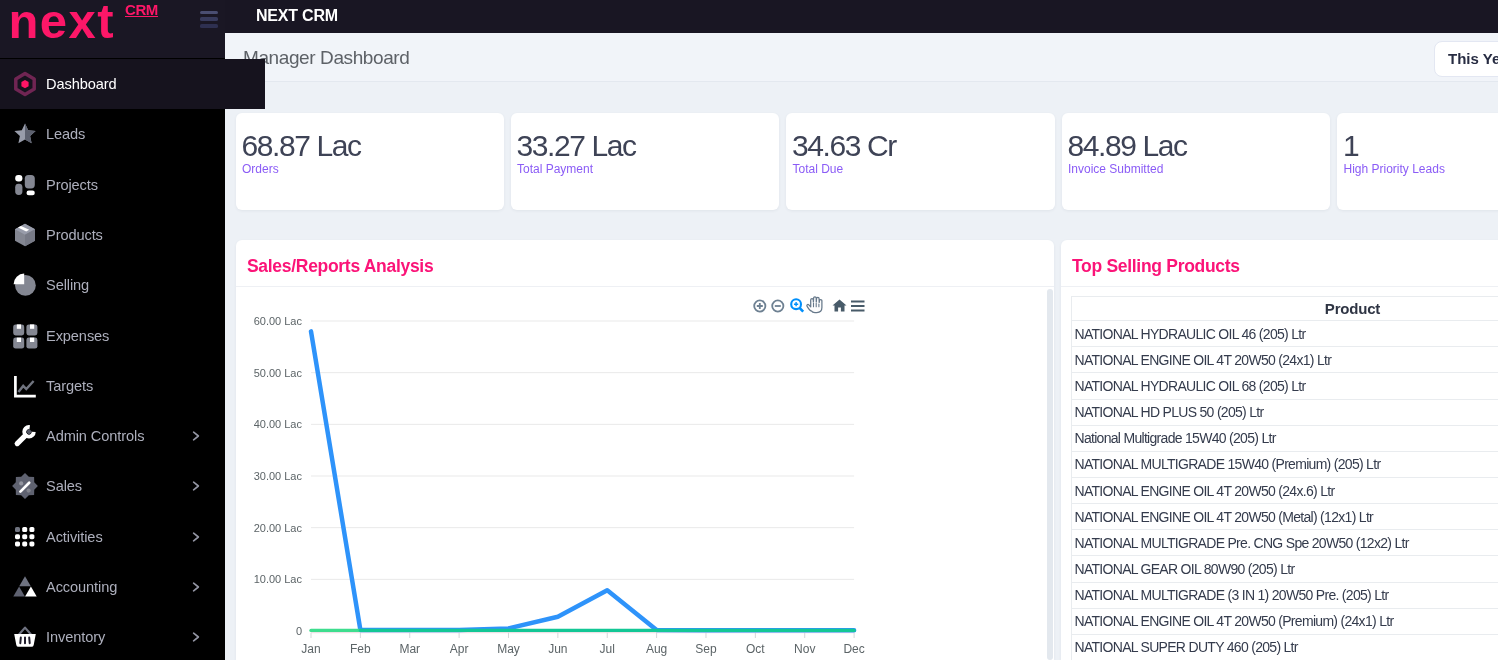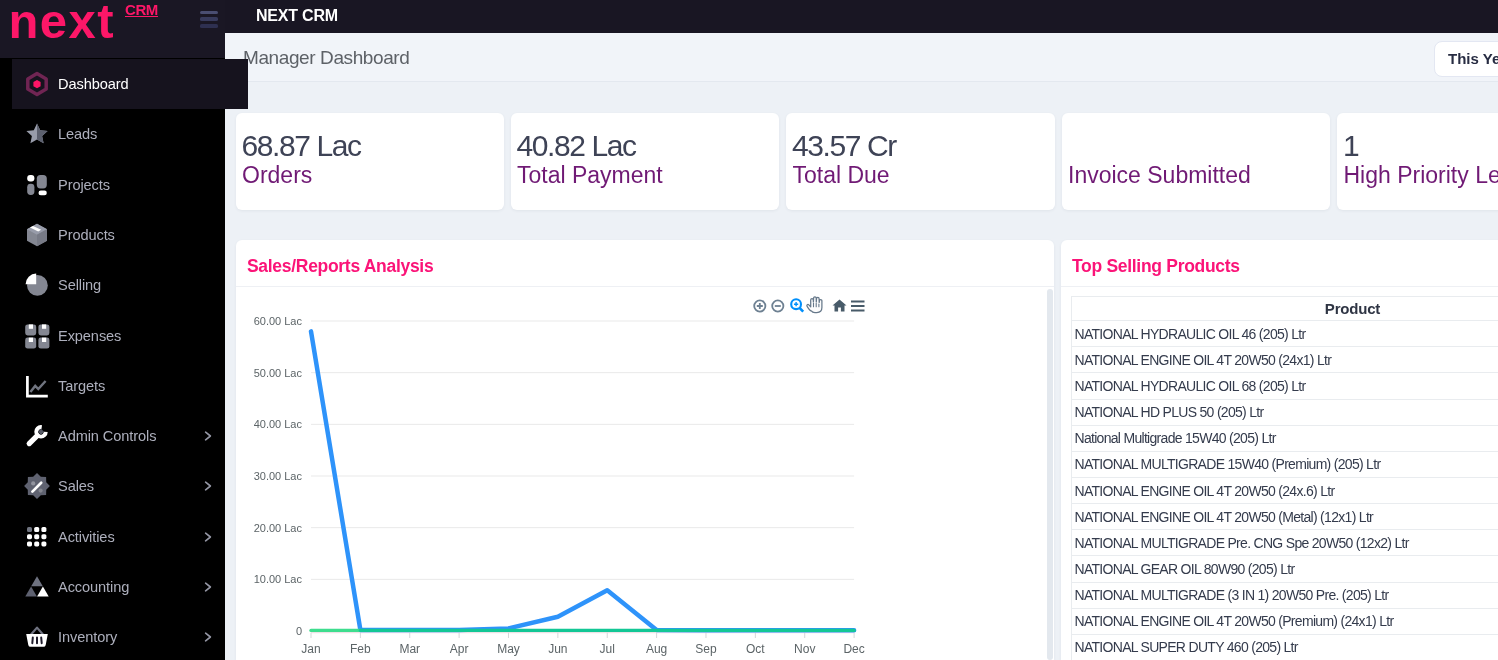--- a/index.html
+++ b/index.html
@@ -12,38 +12,38 @@
   
   #sidebar { position:absolute; left:0; top:0; width:225px; height:660px; background:#000000; z-index:5; }
   #logoarea { position:absolute; left:0; top:0; width:225px; height:58px; background:#1a1724; }
   #logo { position:absolute; left:8.5px; top:-3px; color:#fd1768; font-size:49px; font-weight:bold;
     letter-spacing:1.4px; line-height:49px; }
   #crm { position:absolute; left:125px; top:0.5px; color:#fd1768; font-size:15px; letter-spacing:-.4px; font-weight:bold;text-decoration:underline; }
   #burger { position:absolute; left:200px; top:10.5px; }
   #burger div { width:18px; height:3.8px; border-radius:1.6px; margin-bottom:3.1px; }
   #burger .b1{background:#4a4e71;} #burger .b2{background:#383b5c;} #burger .b3{background:#2e3050;}
   
-  .mitem { position:absolute; left:12px; width:236px; height:50px; color:#adafbc; font-size:14.6px; letter-spacing:-.1px; }
+  .mitem { position:absolute; left:0; width:265px; height:50px; color:#adafbc; font-size:14.6px; letter-spacing:-.1px; }
   .mitem .ic { position:absolute; left:12px; top:12px; width:26px; height:26px; }
   .mitem .lb { position:absolute; left:46px; top:0; line-height:50px; }
   .mitem .ch { position:absolute; left:191px; top:0; height:50px; display:flex; align-items:center; }
   .mitem.active { background:#16131e; color:#fff; }
   
   #mgrbar { position:absolute; left:225px; top:33px; width:1273px; height:49px; background:#f1f4f9;
     border-bottom:1px solid #e3e8ef; }
   #mgrbar .t { position:absolute; left:12px; top:0; line-height:49px; font-size:19px; letter-spacing:-.4px; color:#5d6167;margin-left:6px; }
   #thisyear { position:absolute; left:1434px; top:41px; width:110px; height:36px; background:#fff;
     border:1px solid #e3e7f2; border-radius:8px; font-size:15px; font-weight:bold; color:#272c42;
     line-height:34px; padding-left:13px; z-index:3; }
   
   .card { position:absolute; background:#fff; border-radius:6px;
     box-shadow:0 1px 3px rgba(60,70,90,.07); }
   .stat { top:113px; width:268.5px; height:97px; }
   .stat .num { position:absolute; left:6px; top:15.5px; font-size:30px; font-weight:400; letter-spacing:-1.4px; color:#3e4356; }
-  .stat .lab { position:absolute; left:6.5px; top:48.8px; font-size:23px; color:#701a75; }
+  .stat .lab { position:absolute; left:6.5px; top:48.8px; font-size:12px; color:#8b5cf6; }
   
   .panel-title { position:absolute; left:11.5px; top:0; line-height:52px; font-size:17.5px;
     font-weight:bold; color:#fb1478; letter-spacing:-.3px; }
   .phead { position:absolute; left:0; top:0; right:0; height:47px; border-bottom:1px solid #eef0f4; }
   
   #ptable { position:absolute; left:10.5px; top:55.5px; width:562px; border-collapse:collapse;
     font-size:14px; letter-spacing:-.7px; color:#343b4c; border-left:1px solid #e9ecef; }
   #ptable th { height:24.7px; border-top:1px solid #e9ecef; border-bottom:1px solid #e9ecef;
     font-size:15px; font-weight:bold; letter-spacing:-.2px; color:#2f3544; text-align:center; }
   #ptable td { height:26.15px; border-bottom:1px solid #e9ecef; padding-left:2.5px; white-space:nowrap; }
@@ -57,28 +57,29 @@
 <div id="mgrbar">
     <div class="t">Manager Dashboard</div>
   </div>
 <div id="thisyear">This Year</div>
 
 <div class="card stat" style="left:235.5px;">
     <div class="num">68.87 Lac</div>
     <div class="lab">Orders</div>
   </div>
 <div class="card stat" style="left:510.5px;">
-    <div class="num">40.82 Lac</div>
+    <div class="num">33.27 Lac</div>
     <div class="lab">Total Payment</div>
   </div>
 <div class="card stat" style="left:786px;">
-    <div class="num">43.57 Cr</div>
+    <div class="num">34.63 Cr</div>
     <div class="lab">Total Due</div>
   </div>
 <div class="card stat" style="left:1061.5px;">
+    <div class="num">84.89 Lac</div>
     <div class="lab">Invoice Submitted</div>
   </div>
 <div class="card stat" style="left:1337px;">
     <div class="num">1</div>
     <div class="lab">High Priority Leads</div>
   </div>
 
 <div class="card" id="chartcard" style="left:235.5px; top:240px; width:818.5px; height:420px; border-radius:6px 6px 0 0;">
   <div class="phead">
       <div class="panel-title">Sales/Reports Analysis</div>

